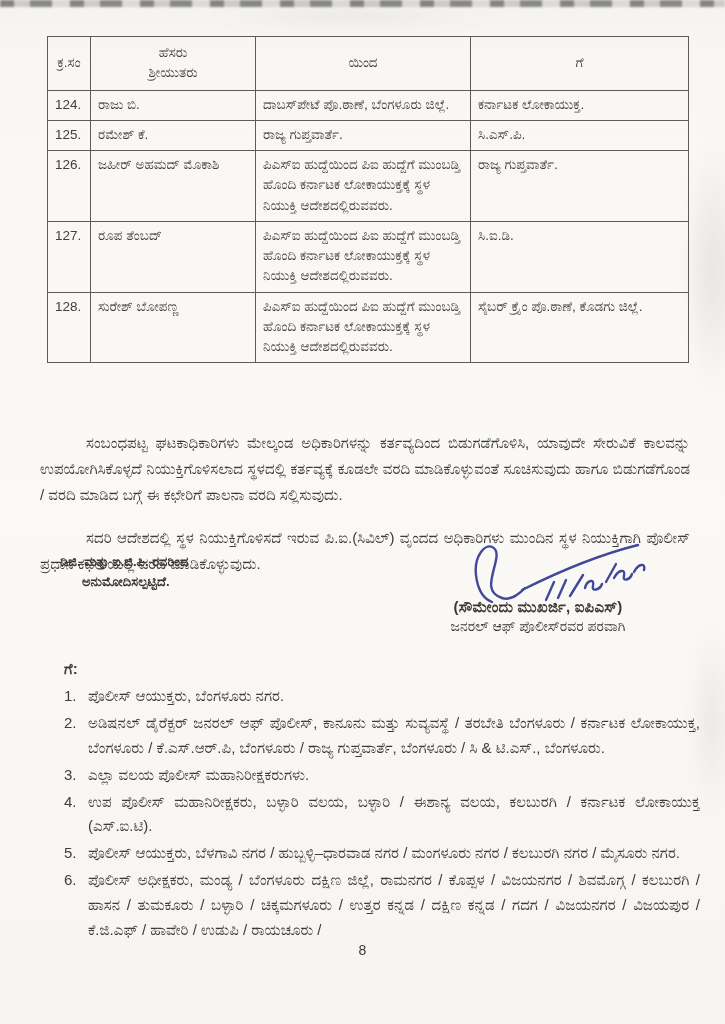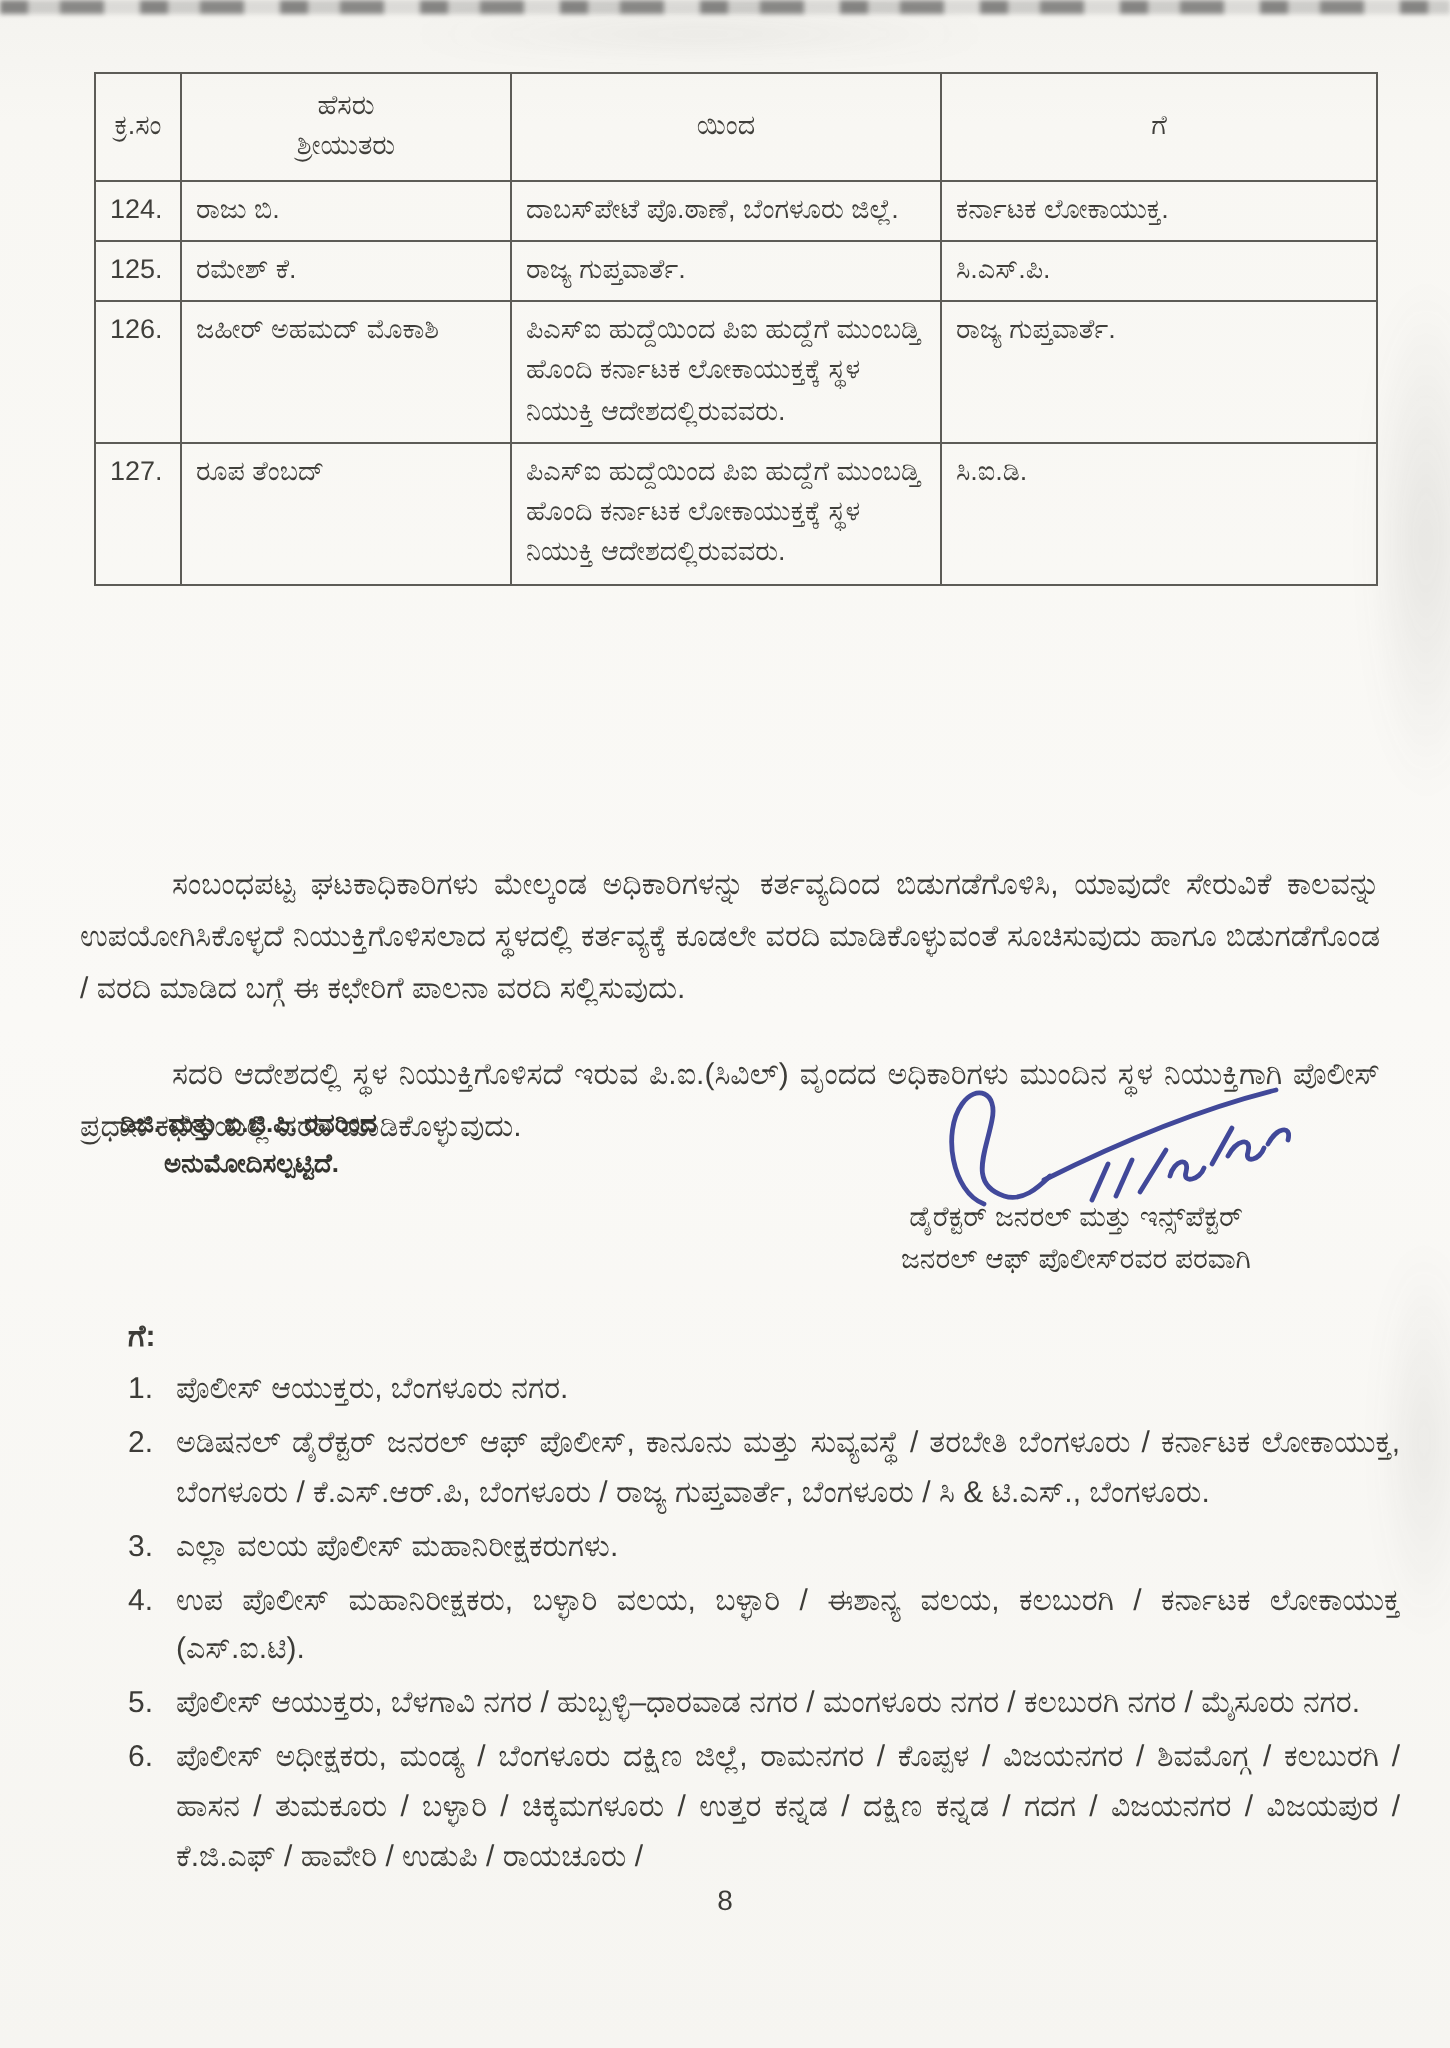--- a/index.html
+++ b/index.html
@@ -124,20 +124,26 @@
         <td class="sno">126.</td>
         <td>ಜಹೀರ್ ಅಹಮದ್ ಮೊಕಾಶಿ</td>
         <td>ಪಿಎಸ್ಐ ಹುದ್ದೆಯಿಂದ ಪಿಐ ಹುದ್ದೆಗೆ ಮುಂಬಡ್ತಿ ಹೊಂದಿ ಕರ್ನಾಟಕ ಲೋಕಾಯುಕ್ತಕ್ಕೆ ಸ್ಥಳ ನಿಯುಕ್ತಿ ಆದೇಶದಲ್ಲಿರುವವರು.</td>
         <td>ರಾಜ್ಯ ಗುಪ್ತವಾರ್ತೆ.</td>
       </tr>
       <tr>
         <td class="sno">127.</td>
         <td>ರೂಪ ತೆಂಬದ್</td>
         <td>ಪಿಎಸ್ಐ ಹುದ್ದೆಯಿಂದ ಪಿಐ ಹುದ್ದೆಗೆ ಮುಂಬಡ್ತಿ ಹೊಂದಿ ಕರ್ನಾಟಕ ಲೋಕಾಯುಕ್ತಕ್ಕೆ ಸ್ಥಳ ನಿಯುಕ್ತಿ ಆದೇಶದಲ್ಲಿರುವವರು.</td>
         <td>ಸಿ.ಐ.ಡಿ.</td>
+      </tr>
+      <tr>
+        <td class="sno">128.</td>
+        <td>ಸುರೇಶ್ ಬೋಪಣ್ಣ</td>
+        <td>ಪಿಎಸ್ಐ ಹುದ್ದೆಯಿಂದ ಪಿಐ ಹುದ್ದೆಗೆ ಮುಂಬಡ್ತಿ ಹೊಂದಿ ಕರ್ನಾಟಕ ಲೋಕಾಯುಕ್ತಕ್ಕೆ ಸ್ಥಳ ನಿಯುಕ್ತಿ ಆದೇಶದಲ್ಲಿರುವವರು.</td>
+        <td>ಸೈಬರ್ ಕ್ರೈಂ ಪೊ.ಠಾಣೆ, ಕೊಡಗು ಜಿಲ್ಲೆ.</td>
       </tr>
     </tbody>
   </table>
 
   <div class="bodytext">
     <p>ಸಂಬಂಧಪಟ್ಟ ಘಟಕಾಧಿಕಾರಿಗಳು ಮೇಲ್ಕಂಡ ಅಧಿಕಾರಿಗಳನ್ನು ಕರ್ತವ್ಯದಿಂದ ಬಿಡುಗಡೆಗೊಳಿಸಿ, ಯಾವುದೇ ಸೇರುವಿಕೆ ಕಾಲವನ್ನು ಉಪಯೋಗಿಸಿಕೊಳ್ಳದೆ ನಿಯುಕ್ತಿಗೊಳಿಸಲಾದ ಸ್ಥಳದಲ್ಲಿ ಕರ್ತವ್ಯಕ್ಕೆ ಕೂಡಲೇ ವರದಿ ಮಾಡಿಕೊಳ್ಳುವಂತೆ ಸೂಚಿಸುವುದು ಹಾಗೂ ಬಿಡುಗಡೆಗೊಂಡ / ವರದಿ ಮಾಡಿದ ಬಗ್ಗೆ ಈ ಕಛೇರಿಗೆ ಪಾಲನಾ ವರದಿ ಸಲ್ಲಿಸುವುದು.</p>
     <p>ಸದರಿ ಆದೇಶದಲ್ಲಿ ಸ್ಥಳ ನಿಯುಕ್ತಿಗೊಳಿಸದೆ ಇರುವ ಪಿ.ಐ.(ಸಿವಿಲ್) ವೃಂದದ ಅಧಿಕಾರಿಗಳು ಮುಂದಿನ ಸ್ಥಳ ನಿಯುಕ್ತಿಗಾಗಿ ಪೊಲೀಸ್ ಪ್ರಧಾನ ಕಛೇರಿಯಲ್ಲಿ ವರದಿ ಮಾಡಿಕೊಳ್ಳುವುದು.</p>
   </div>
 
   <div class="approved">
@@ -153,21 +159,21 @@
       <path d="M96,58 L104,40"></path>
       <path d="M108,56 L121,35"></path>
       <path d="M123,48 C125,40 133,38 131,46 C129,52 138,50 140,44"></path>
       <path d="M144,42 L154,24"></path>
       <path d="M152,38 C156,30 164,28 162,36 C160,42 168,40 170,34"></path>
       <path d="M172,32 C176,24 184,22 182,30"></path>
     </g>
   </svg>
 
   <div class="sig-block">
-    <div class="t1">ಡೈರೆಕ್ಟರ್ ಜನರಲ್ ಮತ್ತು ಇನ್ಸ್‌ಪೆಕ್ಟರ್</div>
+    <div class="name">(ಸೌಮೇಂದು ಮುಖರ್ಜಿ, ಐಪಿಎಸ್)</div>
     <div class="t2">ಜನರಲ್ ಆಫ್ ಪೊಲೀಸ್‌ರವರ ಪರವಾಗಿ</div>
   </div>
 
   <div class="dist">
     <div class="head">ಗೆ:</div>
 
     <div class="item">
       <span class="num">1.</span>
       <span class="txt">ಪೊಲೀಸ್ ಆಯುಕ್ತರು, ಬೆಂಗಳೂರು ನಗರ.</span>
     </div>

